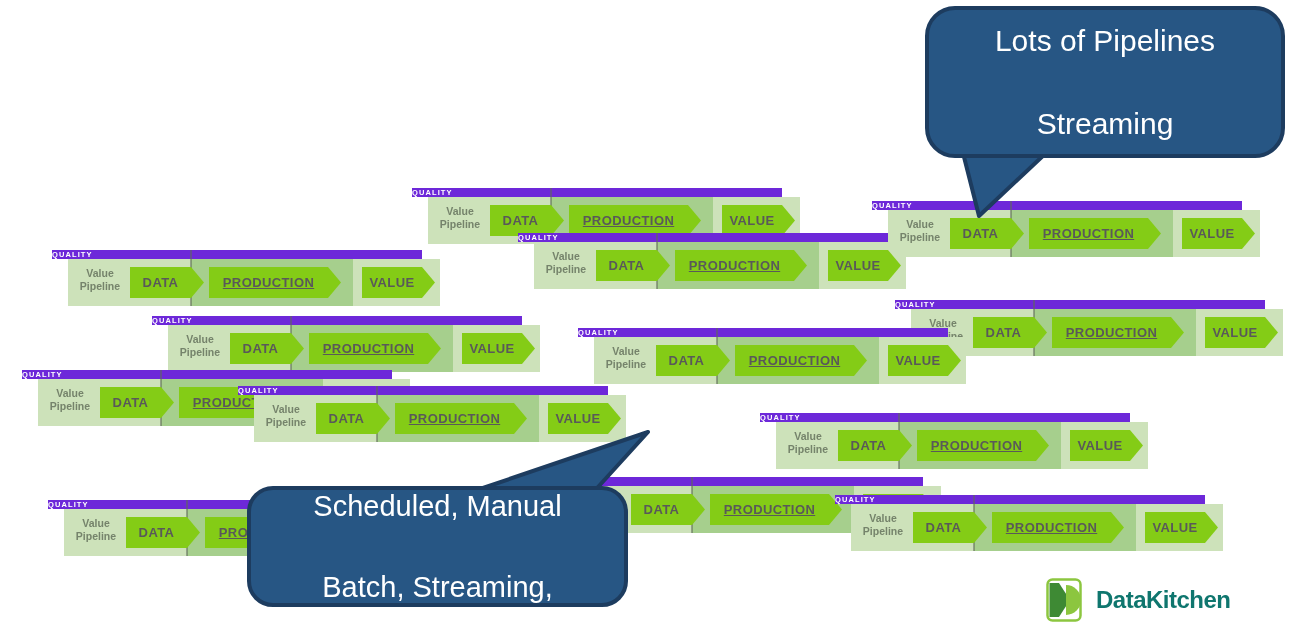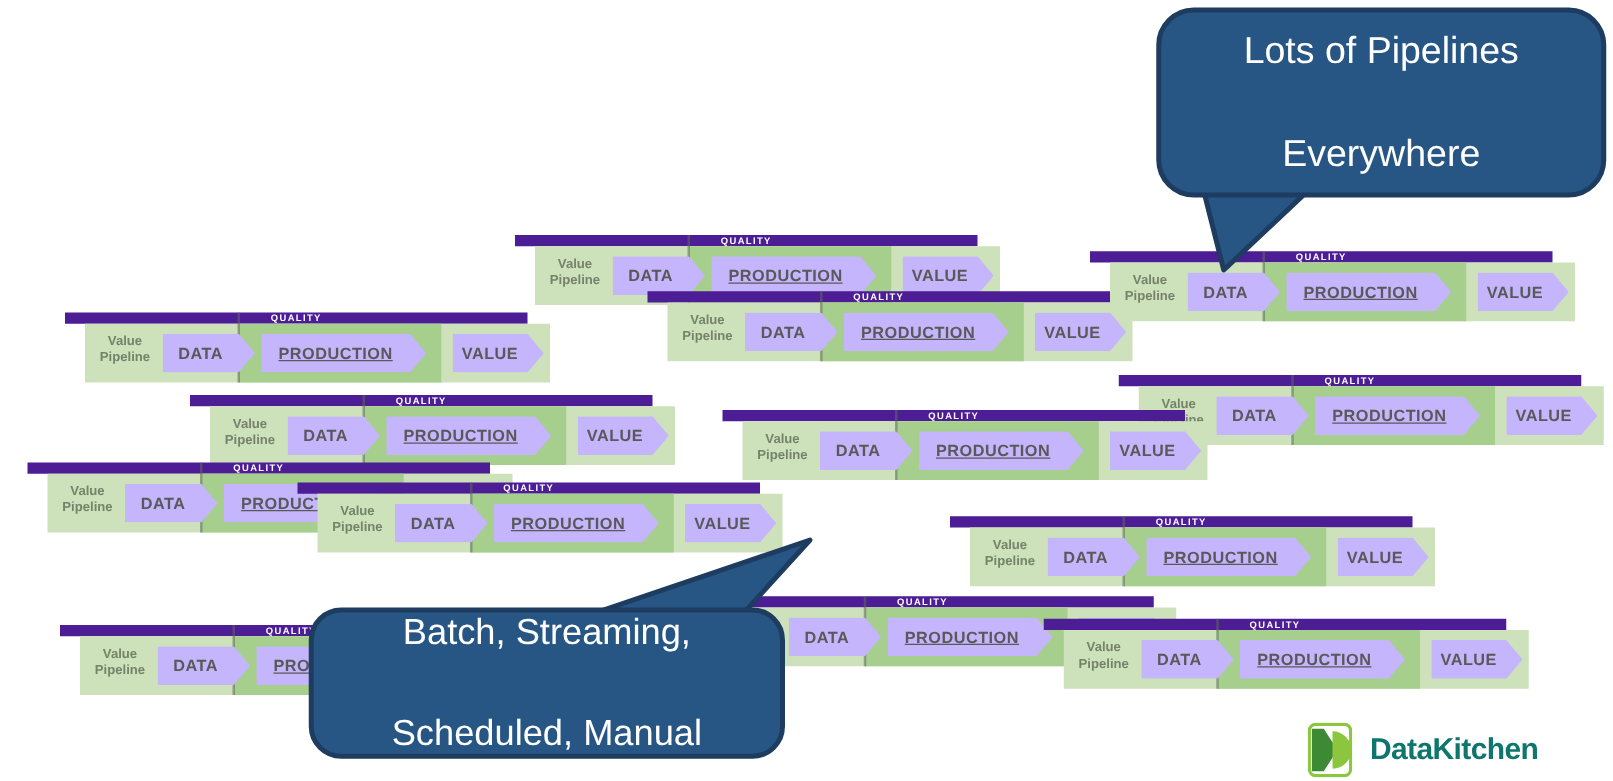--- a/index.html
+++ b/index.html
@@ -4,36 +4,36 @@
 <style>
   html,body{margin:0;padding:0;background:#ffffff;}
   #canvas{
     position:relative;width:1290px;height:625px;overflow:hidden;background:#ffffff;
     font-family:"Liberation Sans","DejaVu Sans",sans-serif;
   }
 
   
   .pipeline{position:absolute;width:372px;height:56px;}
   .q-bar{
-    position:absolute;left:0;top:0;width:370px;height:9px;background:#4c1d95;
-    display:flex;align-items:center;justify-content:center;
+    position:absolute;left:0;top:0;width:370px;height:9px;background:#6d28d9;
+    display:flex;align-items:center;
   }
   .q-text{
     color:#ffffff;font-size:7.5px;font-weight:700;letter-spacing:1.1px;line-height:9px;
   }
   .p-body{position:absolute;left:16px;top:9px;width:372px;height:47px;background:#cde2ba;}
   .prod-panel{position:absolute;left:123px;top:0;width:162px;height:47px;background:#a6cf8d;}
   .divider{position:absolute;left:122px;top:-9px;width:1.5px;height:56px;background:rgba(95,105,88,0.55);}
   .side-label{
     position:absolute;left:4px;top:8px;width:56px;text-align:center;
     color:#75836b;font-size:10.5px;font-weight:700;line-height:13px;
   }
   .side-label span{display:block;}
   .chevron{
-    position:absolute;top:8px;height:31px;background:#c4b5fd;
+    position:absolute;top:8px;height:31px;background:#84cc16;
     clip-path:polygon(0 0,calc(100% - 13px) 0,100% 50%,calc(100% - 13px) 100%,0 100%);
     display:flex;align-items:center;justify-content:center;
     color:#595959;font-size:13px;font-weight:600;letter-spacing:.4px;
   }
   .chevron span{padding-right:13px;white-space:nowrap;}
   .chev-data{left:62px;width:74px;}
   .chev-prod{left:141px;width:132px;text-decoration:underline;}
   .chev-value{left:294px;width:73px;}
 
   
@@ -347,26 +347,26 @@
   </div>
     </div>
 
   <svg class="tail-svg" viewBox="0 0 1290 625" xmlns="http://www.w3.org/2000/svg">
     <path d="M 963 153 L 979 216 L 1046 153"></path>
     <path d="M 468 493 L 648 432 L 578 509"></path>
   </svg>
 
   <div class="callout callout-top">
     <div>Lots of Pipelines</div>
-    <div>Everywhere</div>
+    <div>Streaming</div>
   </div>
 
   <div class="callout callout-bottom">
+    <div>Scheduled, Manual</div>
     <div>Batch, Streaming,</div>
-    <div>Scheduled, Manual</div>
   </div>
 
   <div class="logo">
     <svg width="36" height="44" viewBox="0 0 36 44" xmlns="http://www.w3.org/2000/svg">
       <rect x="1.5" y="1.5" width="33" height="41" rx="5" fill="#ffffff" stroke="#8cc63f" stroke-width="2.5"></rect>
       <path d="M3.5 5 L13 5 L24 22 L13 39 L3.5 39 Z" fill="#3e8a34"></path>
       <path d="M20 7 A 15 15 0 0 1 20 37 Z" fill="#8cc63f"></path>
     </svg>
     <span class="logo-text">DataKitchen</span>
   </div>

